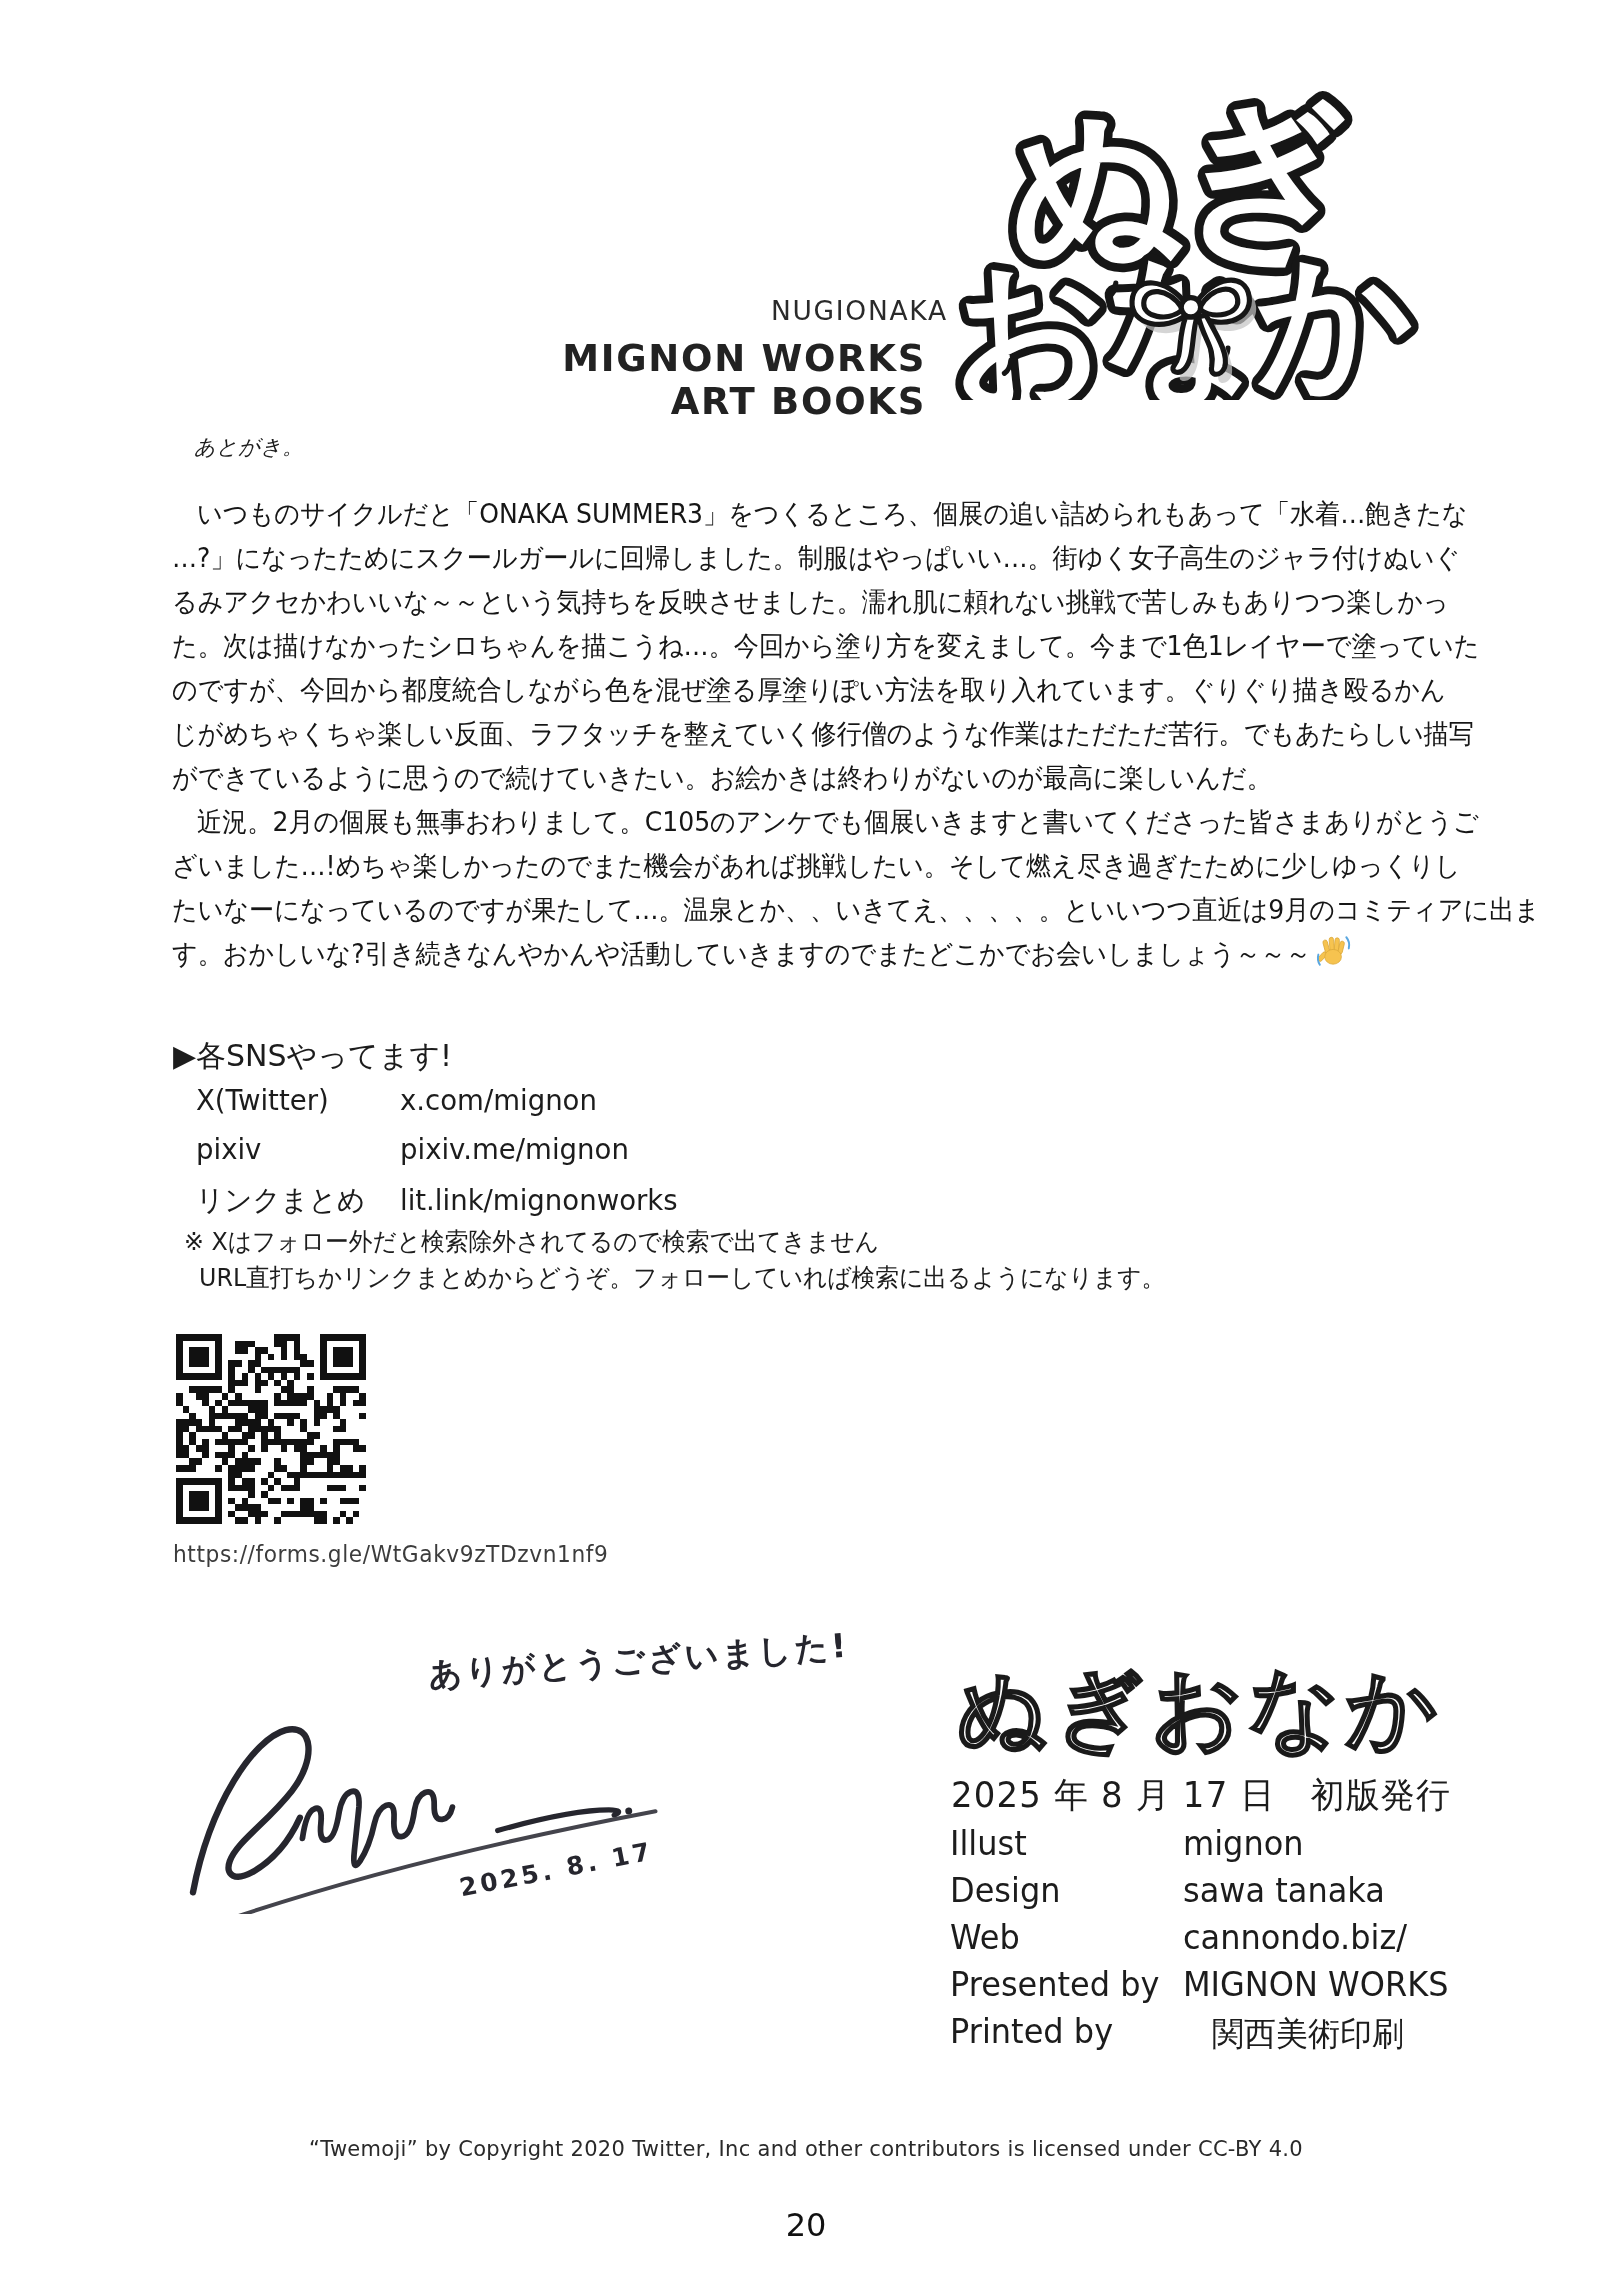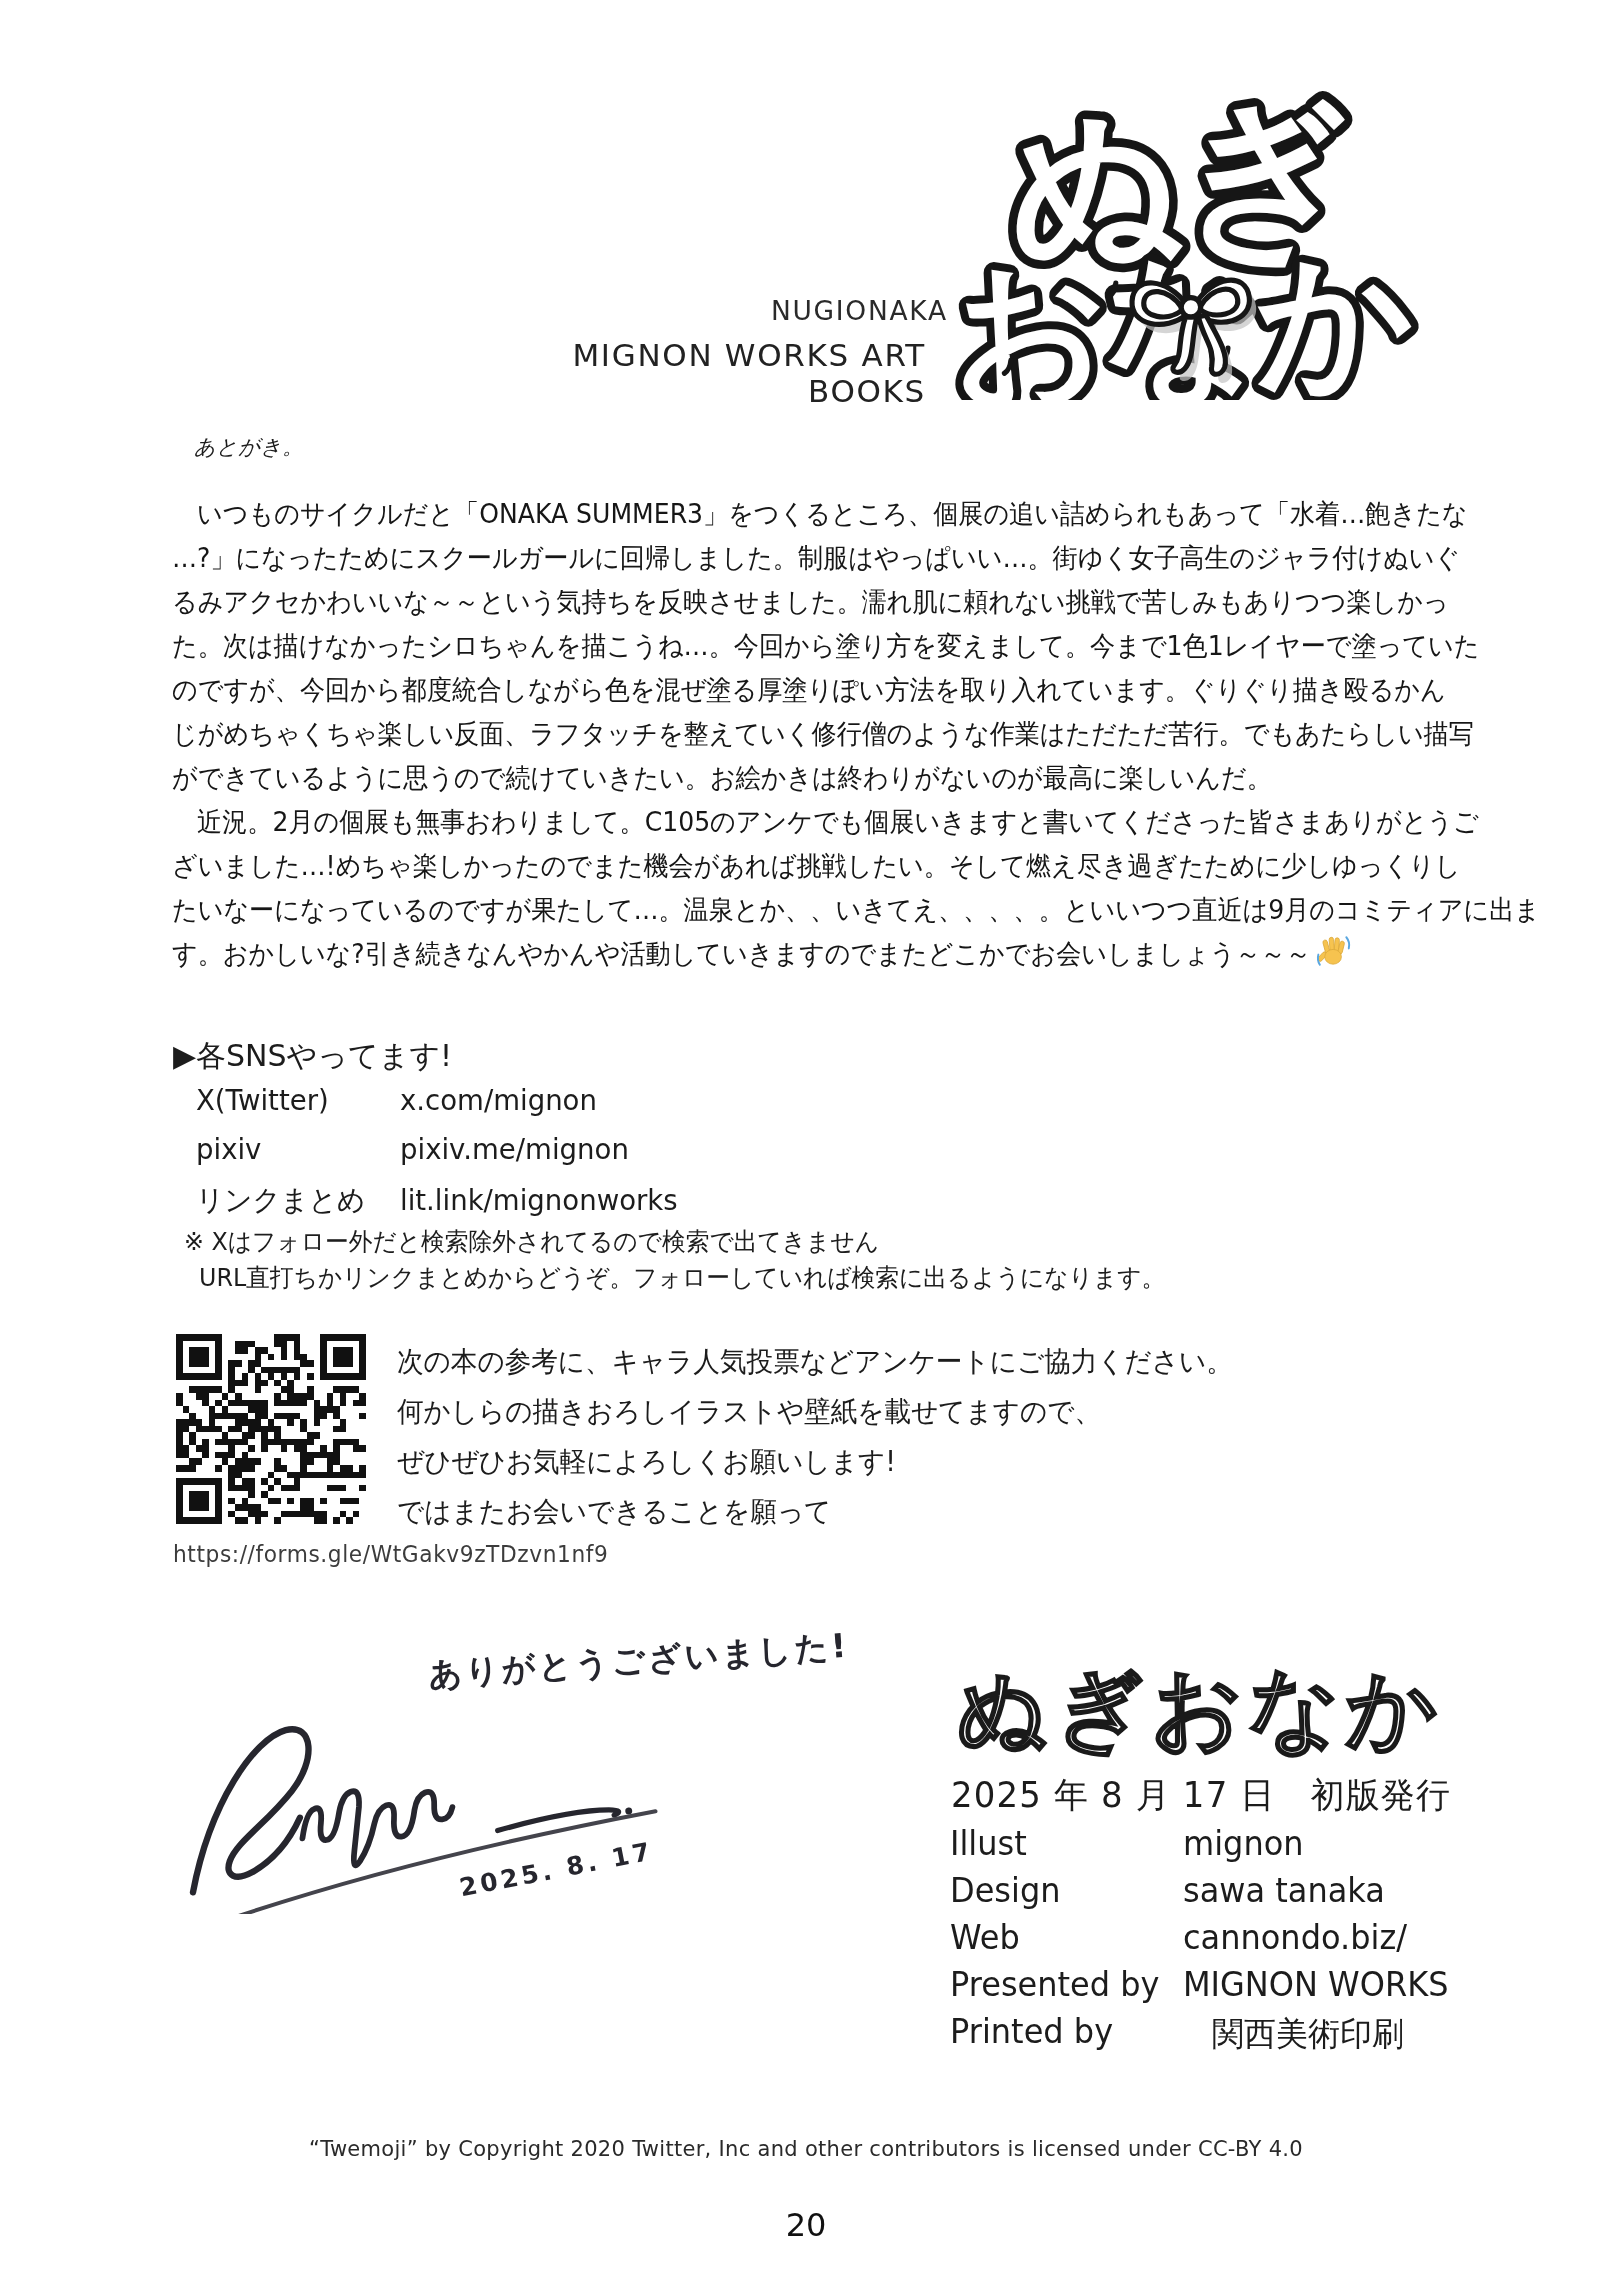--- a/index.html
+++ b/index.html
@@ -3,21 +3,21 @@
 <meta charset="utf-8">
 <style>
   html,body{margin:0;padding:0;background:#888;}
   .page{
     position:relative;width:1612px;height:2295px;background:#ffffff;
     font-family:"DejaVu Sans","Liberation Sans",sans-serif;color:#1c1c1c;overflow:hidden;
   }
   .abs{position:absolute;}
   
   .kicker{font-size:26.5px;letter-spacing:1.7px;color:#2a2a2a;}
-  .imprint{font-size:31px;font-weight:normal;letter-spacing:1.7px;color:#222;}
+  .imprint{font-size:37px;font-weight:bold;letter-spacing:1.7px;color:#222;}
   
   .afterword-heading{font-size:21px;letter-spacing:0.6px;font-style:italic;}
   .body-lines{left:172px;top:492px;width:1393px;}
   .body-line{
     font-size:27px;line-height:44px;height:44px;white-space:nowrap;
     transform:scaleX(0.93);transform-origin:0 0;letter-spacing:0px;color:#161616;
   }
   .wave{display:inline-block;vertical-align:-7px;margin-left:5.8px;}
   
   .sns-heading{font-size:30px;font-weight:500;}
@@ -444,26 +444,20 @@
         <rect x="2" y="2" width="3" height="3" fill="#111"></rect>
         <rect x="22" y="0" width="7" height="7" fill="#111"></rect>
         <rect x="23" y="1" width="5" height="5" fill="#fff"></rect>
         <rect x="24" y="2" width="3" height="3" fill="#111"></rect>
         <rect x="0" y="22" width="7" height="7" fill="#111"></rect>
         <rect x="1" y="23" width="5" height="5" fill="#fff"></rect>
         <rect x="2" y="24" width="3" height="3" fill="#111"></rect>
       </svg>
   </div>
 
-  <div class="abs" style="left:397px;top:1337px;">
-    <div class="survey-line">次の本の参考に、キャラ人気投票などアンケートにご協力ください。</div>
-    <div class="survey-line">何かしらの描きおろしイラストや壁紙を載せてますので、</div>
-    <div class="survey-line">ぜひぜひお気軽によろしくお願いします!</div>
-    <div class="survey-line">ではまたお会いできることを願って</div>
-  </div>
 
   <div class="abs survey-url" style="left:173px;top:1541px;">https://forms.gle/WtGakv9zTDzvn1nf9</div>
 
   <div class="abs thanks" style="left:427px;top:1653px;">ありがとうございました!</div>
 
   <div class="abs" style="left:170px;top:1672px;width:530px;height:242px;">
     <svg width="530" height="242" viewBox="0 0 920 420">
       <g transform="rotate(-7 460 210)" fill="none" stroke="#26262e" stroke-linecap="round" stroke-linejoin="round">
         <path stroke-width="11" d="M22,330 C70,180 160,78 216,70 C266,64 262,128 214,176 C164,226 108,252 92,284 C80,308 98,320 128,308 C176,288 206,250 222,224"></path>
         <path stroke-width="10" d="M222,260 q12,-44 26,-48 q16,-5 9,26 q-7,30 6,30 q15,0 28,-46 q9,-28 24,-32 q17,-4 11,28 l-17,74 q-9,38 7,20 q20,-24 33,-62 q9,-25 24,-29 q16,-4 11,24 q-6,33 9,33 q17,0 28,-43 q7,-24 22,-28 q17,-4 13,24 q-4,26 11,26 q13,0 20,-19"></path>

